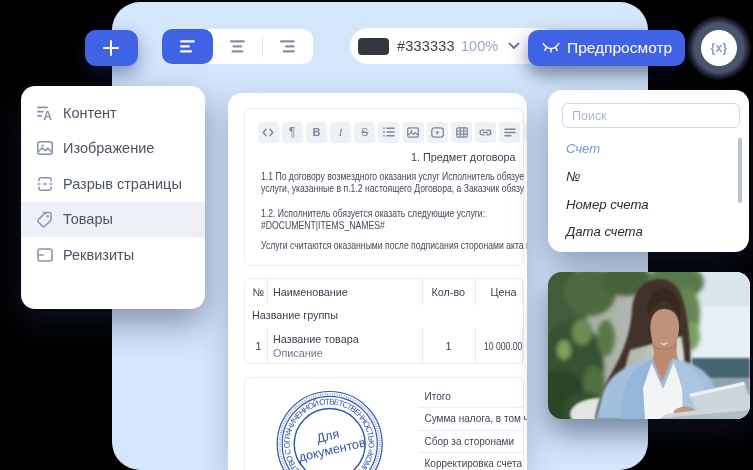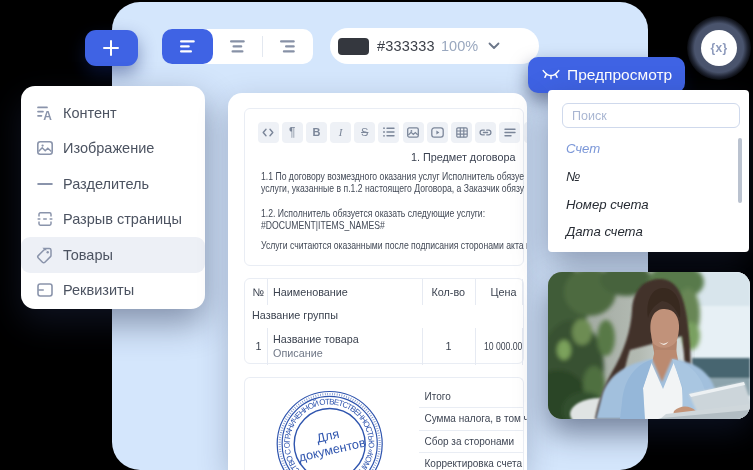--- a/index.html
+++ b/index.html
@@ -10,40 +10,40 @@
     background:#d4e6fc; border-radius:28px; }
   
   #plusbtn { left:84.5px; top:30px; width:53px; height:36px; border-radius:11px;
     background:#3f63e4; box-shadow:0 8px 18px rgba(20,40,110,.45); }
   #plusbtn svg { position:absolute; left:16.5px; top:8px; }
   #aligngroup { left:162px; top:29px; width:151px; height:35px; border-radius:10px;
     background:#fff; }
   #alignsel { left:0; top:0; width:51px; height:35px; border-radius:10px; background:#3f63e4; }
   .alignico { position:absolute; top:11px; }
   #algsep { left:100px; top:7px; width:1px; height:21px; background:#e3e8f0; }
-  #colorbox { left:330px; top:28px; width:209px; height:36px; border-radius:18px; background:#fff; }
+  #colorbox { left:350px; top:28px; width:209px; height:36px; border-radius:18px; background:#fff; }
   #swatch { left:8px; top:10px; width:31px; height:17px; border-radius:4px; background:#34373e; }
   #hex { left:47px; top:10px; font-size:14.5px; color:#3c4049; letter-spacing:.2px;}
   #pct { left:111px; top:10px; font-size:14.5px; color:#9aa8bf; }
   #chev { left:158px; top:14px; }
   #prevbtn { left:528px; top:30px; width:157px; height:36px; border-radius:10px;
-    background:#3f63e4; box-shadow:0 8px 18px rgba(10,20,60,.5);margin-top:27px; }
+    background:#3f63e4; box-shadow:0 8px 18px rgba(10,20,60,.5); }
   #prevbtn svg { position:absolute; left:14px; top:12px; }
   #prevbtn span { position:absolute; left:39px; top:9px; color:#fff; font-size:15.5px; }
   #xglow { left:687px; top:16px; width:64px; height:64px; border-radius:50%;
     background:radial-gradient(circle, rgba(74,84,109,1) 0 54%, rgba(52,60,82,.65) 63%, rgba(22,26,38,.25) 72%, rgba(0,0,0,0) 80%); }
   #xbtn { left:701px; top:30px; width:36px; height:36px; border-radius:50%; background:#fff;
     text-align:center; line-height:36px; font-size:12px; font-weight:bold; color:#8d9abc; letter-spacing:.3px; }
   
   #menu { left:21px; top:86px; width:184px; height:223px; border-radius:14px; background:#fff;
     box-shadow:0 14px 34px rgba(30,40,70,.45); padding-top:9px; }
   .mitem { position:relative; height:35.5px; display:flex; align-items:center; }
   .mitem svg { margin-left:15px; }
   .mitem span { margin-left:9px; font-size:14.5px; color:#4c5361; }
-  .mitem.sel { background:#edf0f6;border-radius:9px; }
+  .mitem.sel { background:#edf0f6; }
   
   #doc { left:228px; top:93px; width:299px; height:377px; background:#fff; overflow:hidden;
     border-radius:14px 14px 0 0; box-shadow:0 10px 30px rgba(30,40,70,.25); }
   .block { position:absolute; left:15.5px; width:280px; border:1px solid #e9edf4; border-radius:6px; background:#fff; }
   #blk1 { top:15px; height:158px; }
   #edbar { position:absolute; left:13px; top:13px; height:21px; width:270px; display:flex; gap:3.2px; overflow:hidden; }
   .ebtn { flex:0 0 21px; height:21px; border-radius:4px; background:#eef1f6; color:#7b8699;
     font-size:11px; text-align:center; line-height:21px; }
   .ebtn svg { vertical-align:middle; margin-top:-2px;}
   #dtitle { position:absolute; right:7px; top:42px; font-size:10.8px; color:#3a4150; }
@@ -51,21 +51,21 @@
     color:#424956; white-space:pre; transform:scaleX(.84); transform-origin:0 0; }
   
   #blk2 { top:185px; height:86px; }
   #blk2 .cell { position:absolute; font-size:10.8px; color:#3c4350; white-space:nowrap; }
   .vline,.hline { position:absolute; background:#e6eaf2; }
   
   #blk3 { top:284px; height:94px; border-bottom:none; border-radius:6px 6px 0 0; }
   .trow { position:absolute; left:180px; font-size:10px; color:#3f4654; white-space:nowrap; }
   .tsep { position:absolute; left:174px; width:105px; height:1px; background:#e9edf4; }
   
-  #search { left:548px; top:90px; width:201px; height:162px; border-radius:4px; background:#fff;
+  #search { left:548px; top:90px; width:201px; height:162px; border-radius:14px; background:#fff;
     box-shadow:0 14px 34px rgba(30,40,70,.4); }
   #sinput { position:absolute; left:14px; top:13px; width:178px; height:25px;
     border:1px solid #cfd9ec; border-radius:6px; }
   #sinput span { position:absolute; left:9px; top:5px; font-size:12.5px; color:#a9b6d2; }
   .sitem { position:absolute; left:18px; font-size:13.2px; color:#262b33; white-space:nowrap;font-style:italic; }
   #sbar { position:absolute; left:189.5px; top:48px; width:4px; height:65px; border-radius:2px; background:#bac2cf; }
   
   #photo { left:548px; top:272px; width:202px; height:147px; border-radius:14px; overflow:hidden;
     box-shadow:0 14px 30px rgba(20,30,60,.5); }
 </style></head>
@@ -132,26 +132,20 @@
         </svg>
       <span>Контент</span>
       </div>
     <div class="mitem">
       <svg width="18" height="18" viewBox="0 0 18 18">
           <rect x="1.8" y="2.8" width="14.4" height="12.4" rx="2.4" stroke="#8a94ab" stroke-width="1.6" fill="none"></rect>
           <path d="M2.5 12.5l3.7-3.7 3 3 2.6-2.6 3.6 3.3" stroke="#8a94ab" stroke-width="1.5" fill="none"></path>
           <circle cx="6.6" cy="6.6" r="1.15" fill="#8a94ab"></circle>
         </svg>
       <span>Изображение</span>
-      </div>
-    <div class="mitem">
-      <svg width="18" height="18" viewBox="0 0 18 18">
-          <path d="M2.2 9h13.6" stroke="#8a94ab" stroke-width="2" stroke-linecap="round"></path>
-        </svg>
-      <span>Разделитель</span>
       </div>
     <div class="mitem">
       <svg width="18" height="18" viewBox="0 0 18 18">
           <g stroke="#8a94ab" stroke-width="1.5" fill="none">
             <path d="M3 6.5V4.2c0-.8.6-1.4 1.4-1.4h9.2c.8 0 1.4.6 1.4 1.4v2.3"></path>
             <path d="M3 11.5v2.3c0 .8.6 1.4 1.4 1.4h9.2c.8 0 1.4-.6 1.4-1.4v-2.3"></path>
             <path d="M1.6 9h2.8M7.2 9h3.6M13.6 9h2.8" stroke-width="1.4"></path>
           </g>
         </svg>
       <span>Разрыв страницы</span>

